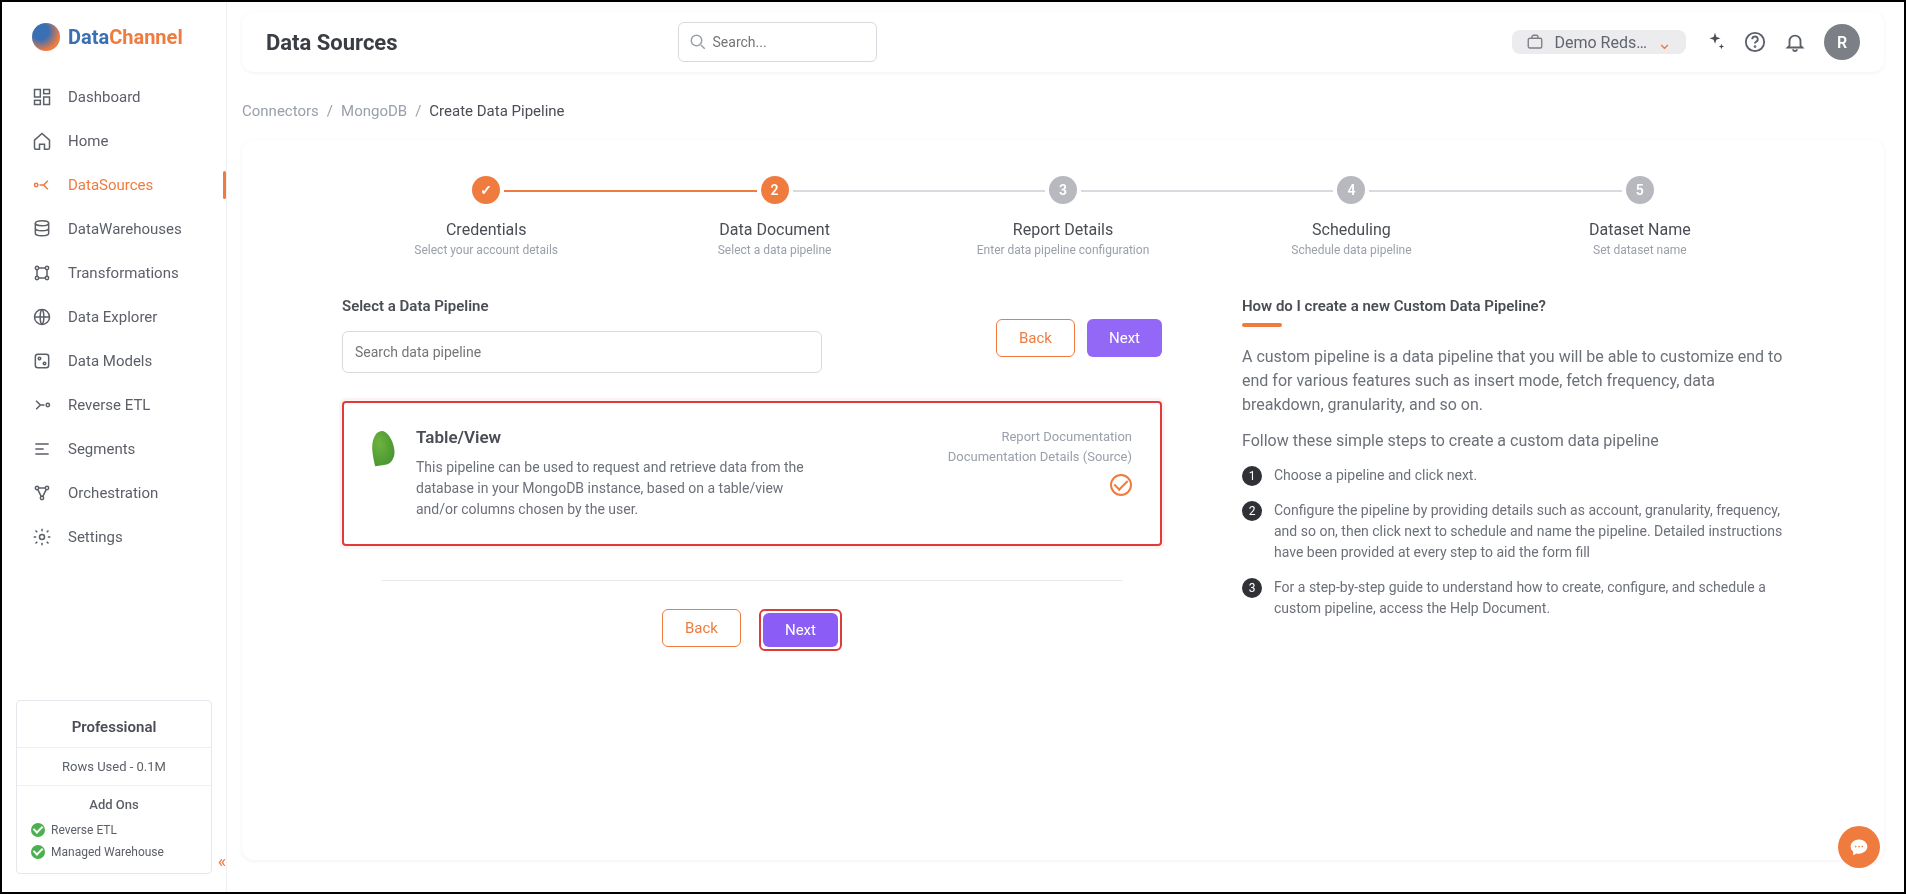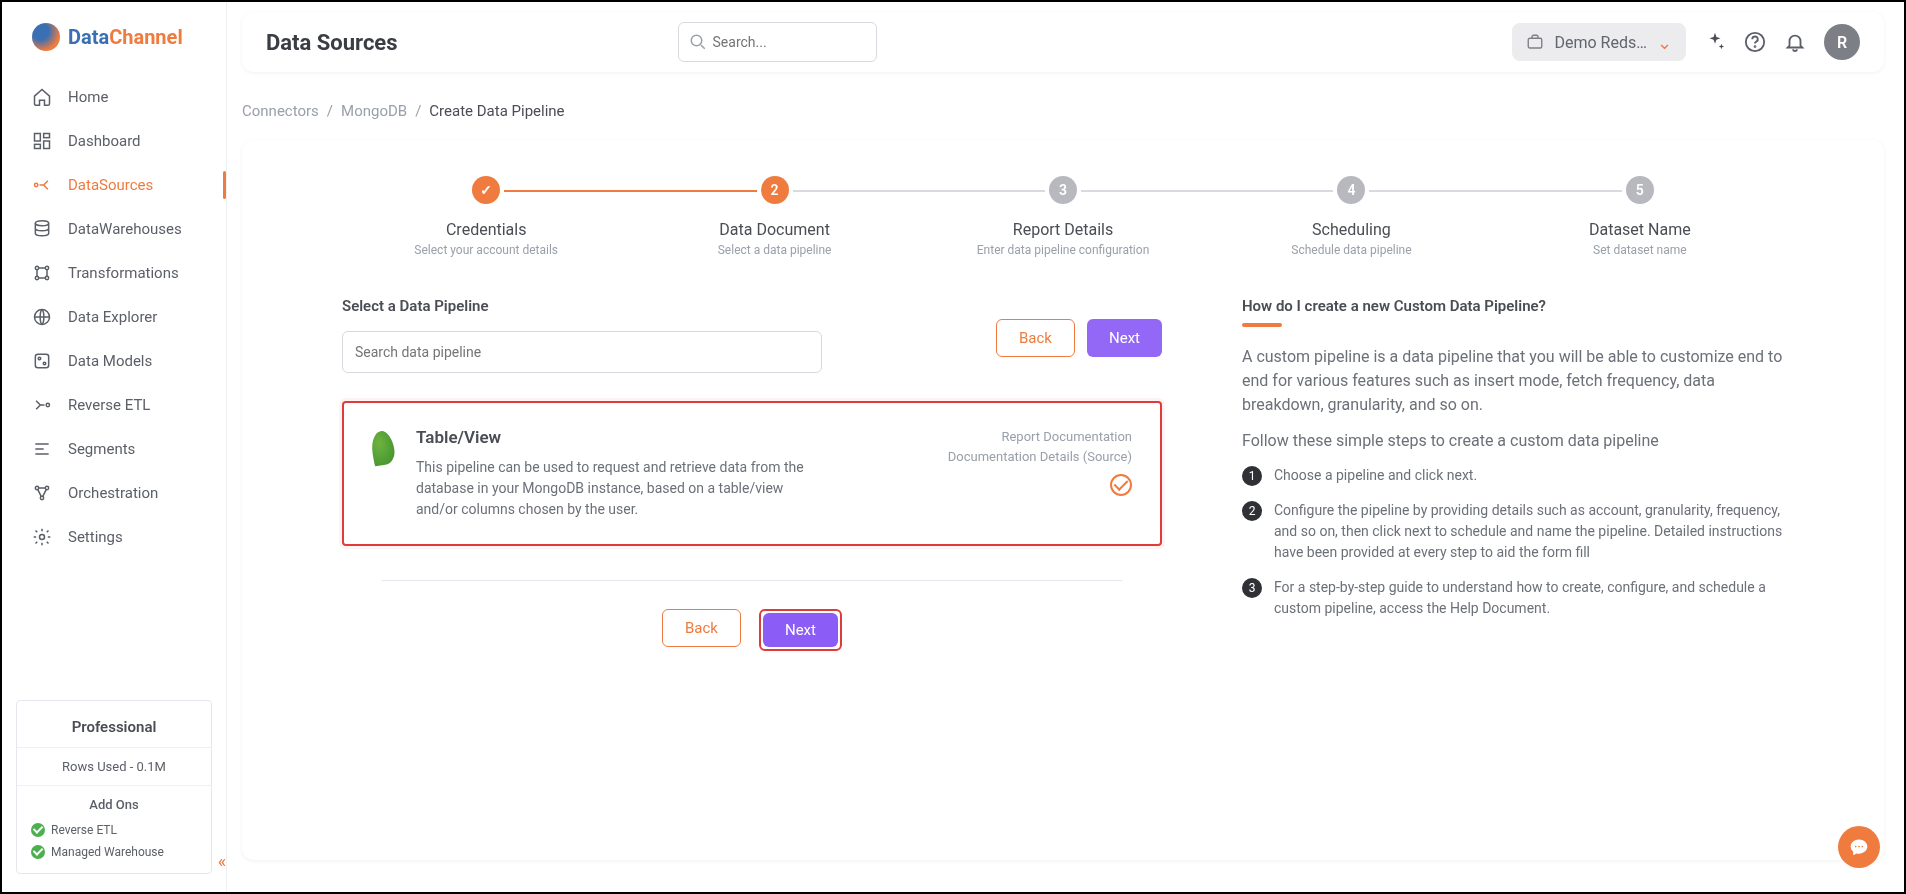--- a/index.html
+++ b/index.html
@@ -3,21 +3,21 @@
 <meta charset="utf-8">
 <style>
 * { box-sizing: border-box; margin: 0; padding: 0; font-family: -apple-system, BlinkMacSystemFont, "Segoe UI", Roboto, sans-serif; }
 body { width: 1906px; height: 894px; background: #fff; overflow: hidden; position: relative; border: 2px solid #000; }
 .topbar { position: absolute; left: 240px; right: 20px; top: 10px; height: 60px; background: #fff; border-radius: 12px; box-shadow: 0 1px 4px rgba(0,0,0,.06); display: flex; align-items: center; padding: 0 24px; }
 .topbar-title { font-size: 22px; font-weight: 700; color: #3a3d44; }
 .search-wrap { margin: 0 auto 0 280px; width: 199px; height: 40px; border: 1px solid #d8dadf; border-radius: 6px; display: flex; align-items: center; padding: 0 10px; color: #9aa0aa; }
 .search-wrap input { border: none; outline: none; width: 100%; font-size: 14px; color: #555; background: transparent; }
 .search-wrap svg { flex: 0 0 auto; margin-right: 6px; }
 .top-right { margin-left: auto; display: flex; align-items: center; gap: 18px; }
-.workspace-dd { height: 38px; background: #ececef; border-radius: 8px; display: flex; align-items: center; gap: 10px; padding: 0 14px; color: #626570; font-size: 16px; }
+.workspace-dd { height: 24px; background: #ececef; border-radius: 8px; display: flex; align-items: center; gap: 10px; padding: 0 14px; color: #626570; font-size: 16px; }
 .workspace-dd .chev { color: #ef7b3f; font-size: 18px; }
 .avatar { width: 36px; height: 36px; border-radius: 50%; background: #7d7f86; color: #fff; display: flex; align-items: center; justify-content: center; font-weight: 600; }
 .sidebar { position: absolute; left: 0; top: 0; bottom: 0; width: 225px; background: #fff; border-right: 1px solid #eef0f2; display: flex; flex-direction: column; padding-top: 11px; }
 .logo { padding: 10px 30px 24px; display: flex; align-items: center; gap: 8px; font-size: 20px; font-weight: 700; }
 .logo .d { color: #3a6fb3; }
 .logo .c { color: #ef7b3f; }
 .logo-mark { width: 28px; height: 28px; border-radius: 50%; background: radial-gradient(circle at 30% 30%, #3a6fb3 30%, #ef7b3f 70%); }
 .nav { list-style: none; }
 .nav li { display: flex; align-items: center; gap: 16px; padding: 12px 30px; color: #5b5f67; font-size: 15px; cursor: pointer; position: relative; }
 .nav li.active { color: #ef7b3f; }
@@ -77,32 +77,32 @@
 <body>
 
 <aside class="sidebar">
   <div class="logo">
     <span class="logo-mark"></span>
     <span><span class="d">Data</span><span class="c">Channel</span></span>
   </div>
   <ul class="nav">
     <li>
         <svg viewBox="0 0 24 24">
-          <path d="M3 11l9-8 9 8v9a2 2 0 0 1-2 2h-4v-6h-6v6H5a2 2 0 0 1-2-2z"></path>
-        </svg>
-        <span>Home</span>
-      </li>
-    <li>
-        <svg viewBox="0 0 24 24">
           <rect x="3" y="3" width="7" height="9"></rect>
           <rect x="14" y="3" width="7" height="5"></rect>
           <rect x="14" y="12" width="7" height="9"></rect>
           <rect x="3" y="16" width="7" height="5"></rect>
         </svg>
         <span>Dashboard</span>
+      </li>
+    <li>
+        <svg viewBox="0 0 24 24">
+          <path d="M3 11l9-8 9 8v9a2 2 0 0 1-2 2h-4v-6h-6v6H5a2 2 0 0 1-2-2z"></path>
+        </svg>
+        <span>Home</span>
       </li>
     <li class="active">
         <svg viewBox="0 0 24 24">
           <circle cx="5" cy="12" r="2"></circle>
           <path d="M9 12h5l5-5M9 12h5l5 5"></path>
         </svg>
         <span>DataSources</span>
       </li>
     <li>
         <svg viewBox="0 0 24 24">

